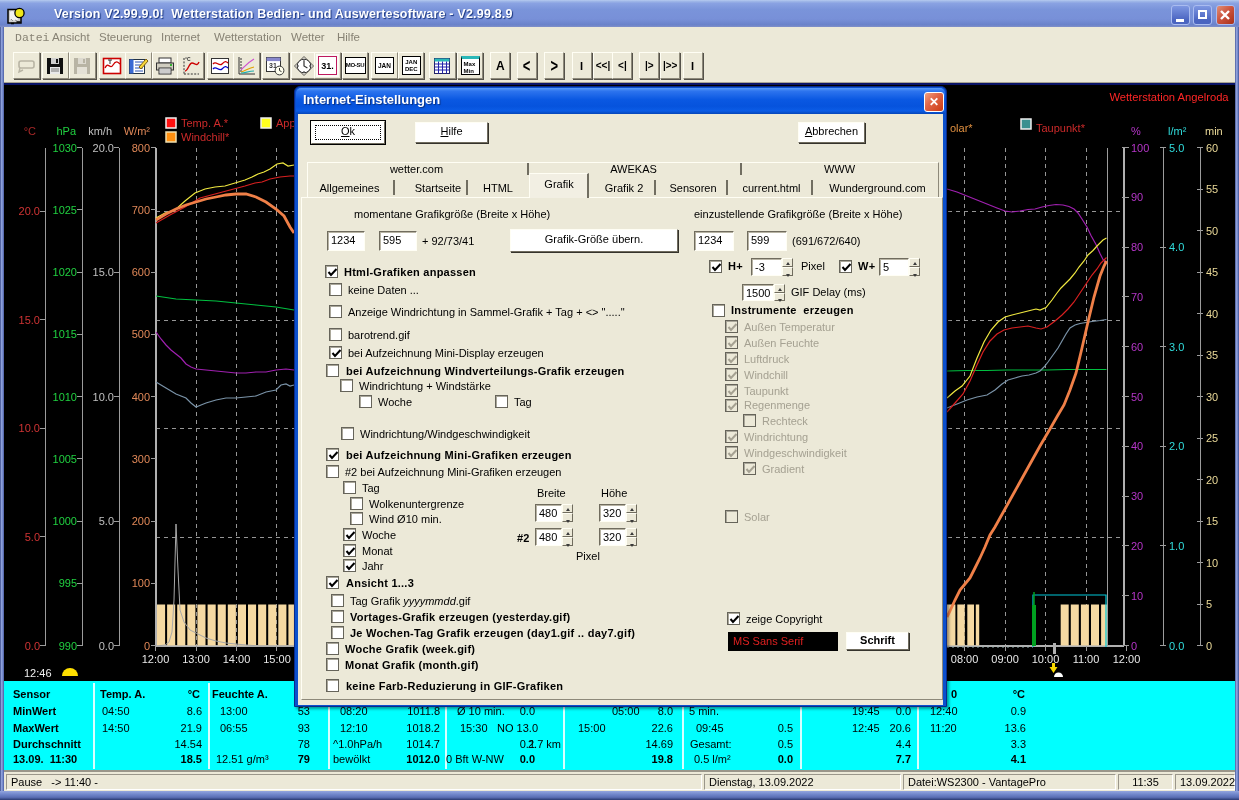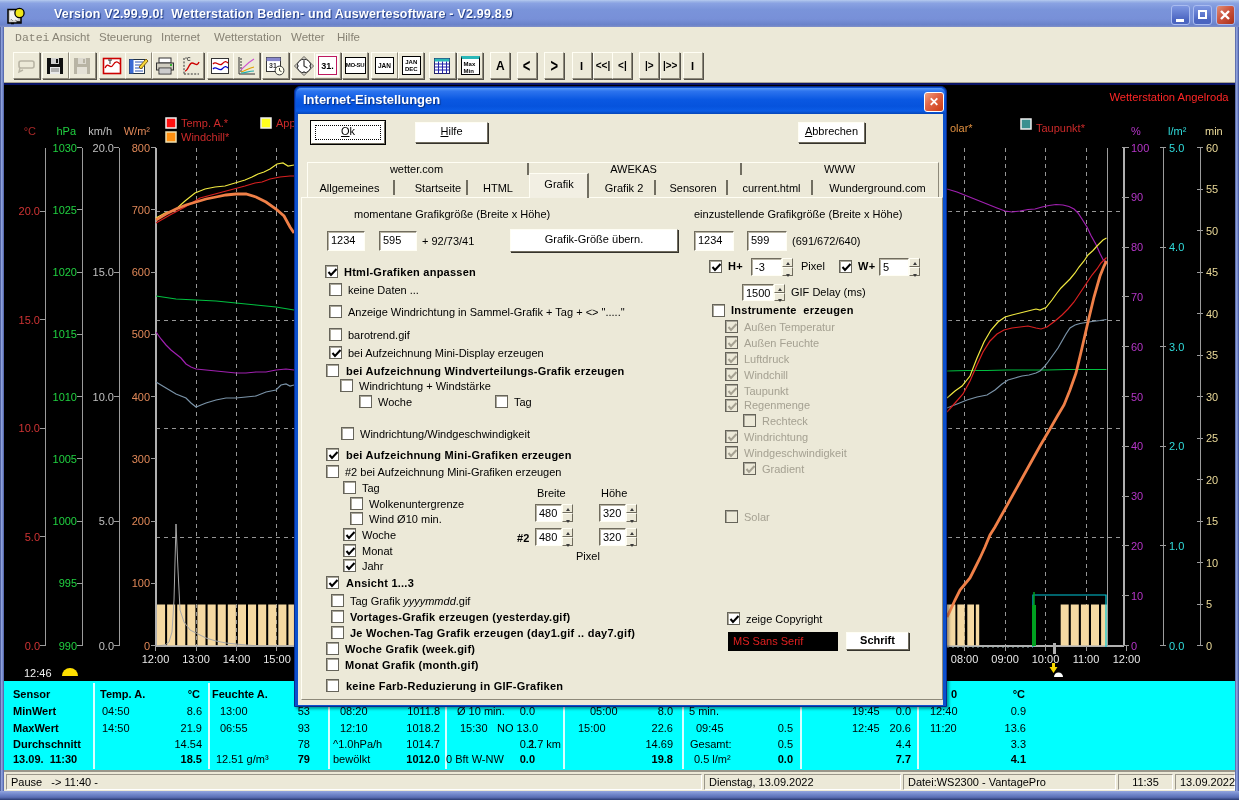--- a/index.html
+++ b/index.html
@@ -358,21 +358,21 @@
     <div class="tc tb2" style="left:901px;top:7px;width:120px;text-align:right;">°C</div>
     <div class="tc tb2" style="left:9px;top:24px;">MinWert</div>
     <div class="tc" style="left:98px;top:24px;">04:50</div>
     <div class="tc" style="left:78px;top:24px;width:120px;text-align:right;">8.6</div>
     <div class="tc" style="left:216px;top:24px;">13:00</div>
     <div class="tc" style="left:186px;top:24px;width:120px;text-align:right;">53</div>
     <div class="tc" style="left:336px;top:24px;">08:20</div>
     <div class="tc" style="left:316px;top:24px;width:120px;text-align:right;">1011.8</div>
     <div class="tc" style="left:453px;top:24px;text-align:center;">Ø 10 min.</div>
     <div class="tc" style="left:411px;top:24px;width:120px;text-align:right;">0.0</div>
-    <div class="tc" style="left:586px;top:24px;text-align:right;">05:00</div>
+    <div class="tc" style="left:608px;top:24px;text-align:right;">05:00</div>
     <div class="tc" style="left:549px;top:24px;width:120px;text-align:right;">8.0</div>
     <div class="tc" style="left:685px;top:24px;">5 min.</div>
     <div class="tc" style="left:848px;top:24px;">19:45</div>
     <div class="tc" style="left:787px;top:24px;width:120px;text-align:right;">0.0</div>
     <div class="tc" style="left:926px;top:24px;">12:40</div>
     <div class="tc" style="left:902px;top:24px;width:120px;text-align:right;">0.9</div>
     <div class="tc tb2" style="left:9px;top:40.5px;">MaxWert</div>
     <div class="tc" style="left:98px;top:40.5px;">14:50</div>
     <div class="tc" style="left:78px;top:40.5px;width:120px;text-align:right;">21.9</div>
     <div class="tc" style="left:216px;top:40.5px;">06:55</div>

